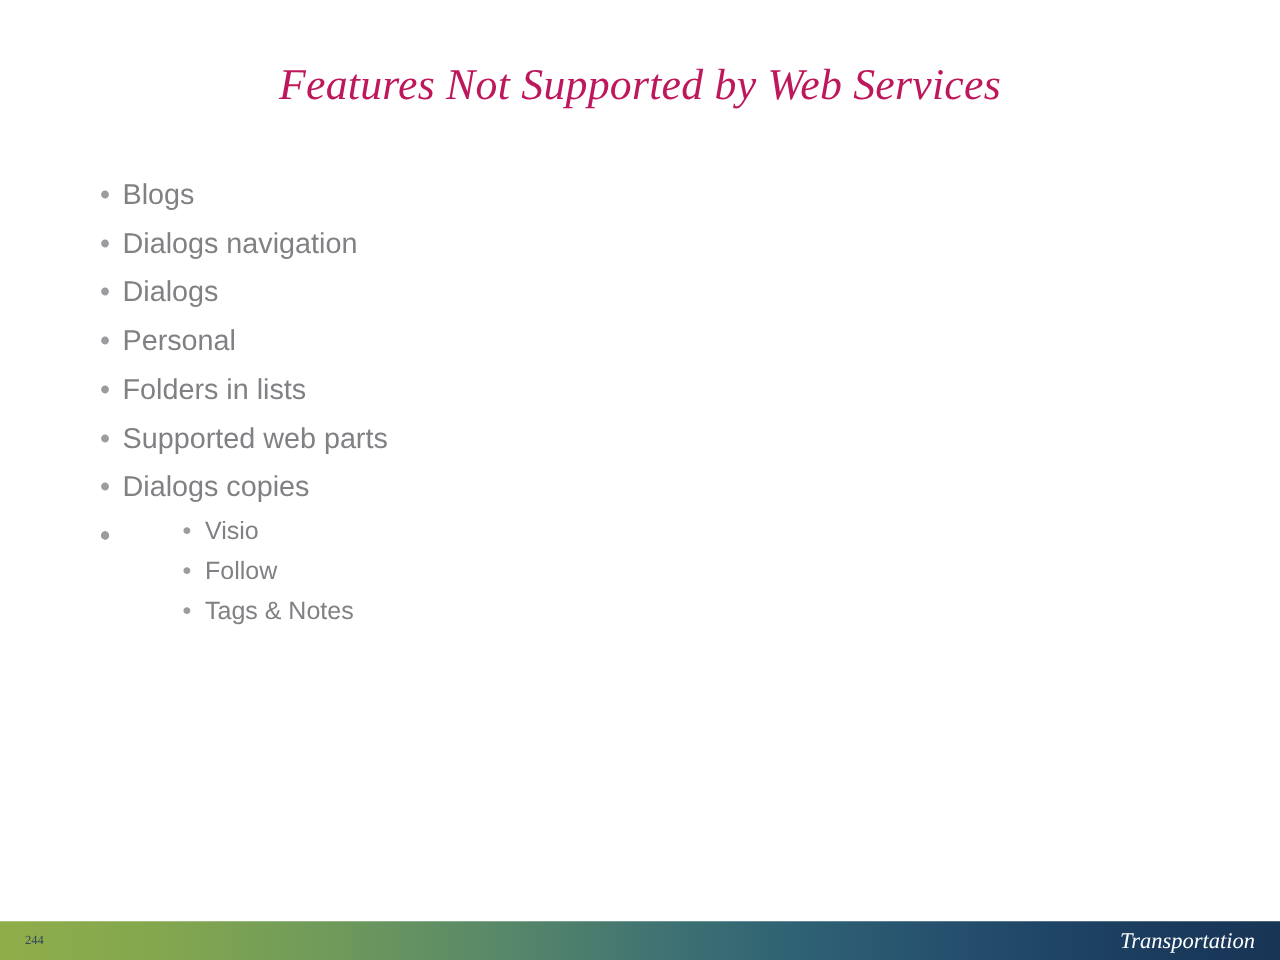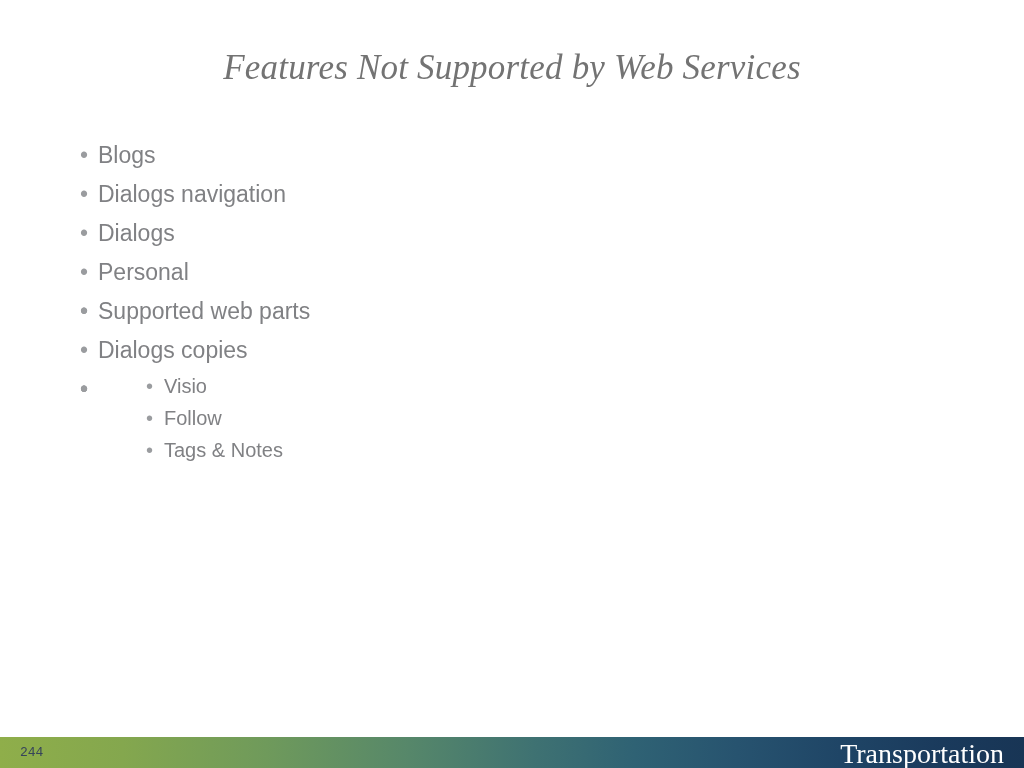--- a/index.html
+++ b/index.html
@@ -27,21 +27,21 @@
     position: absolute;
     left: 0;
     top: 46px;
     width: 1024px;
     text-align: center;
     font-family: "Liberation Serif", "DejaVu Serif", serif;
     font-style: italic;
     font-weight: 400;
     font-size: 35px;
     line-height: 44px;
-    color: #737373;
+    color: #be185d;
     letter-spacing: 0.2px;
     white-space: nowrap;
   }
 
   
   .body-area {
     position: absolute;
     left: 72px;
     top: 136px;
     width: 880px;
@@ -111,51 +111,52 @@
         #27536f 72%,
         #1f4566 82%,
         #1a3a5c 92%,
         #183555 100%);
   }
   .footer-page-number {
     position: absolute;
     left: 20px;
     top: 50%;
     transform: translateY(-50%);
-    font-family: Liberation Mono, monospace;
-    font-size: 13px;
+    font-family: Liberation Serif, serif;
+    font-size: 10px;
     line-height: 14px;
     color: #36435a;
   }
   .footer-label {
     position: absolute;
     right: 20px;
     top: 50%;
     transform: translateY(-50%);
     font-family: "Liberation Serif", "DejaVu Serif", serif;
-    font-size: 28px;
+    font-style: italic;
+    font-size: 18px;
     line-height: 23px;
     color: #ffffff;
     white-space: nowrap;
   }
 </style>
 </head>
 <body>
 
 <div class="slide">
 
   <div class="slide-title">Features Not Supported by Web Services</div>
 
   <div class="body-area">
     <ul class="lvl1" id="bullet-list">
         <li class="bullet1"><span class="marker">•</span><span>Blogs</span></li>
         <li class="bullet1"><span class="marker">•</span><span>Dialogs navigation</span></li>
         <li class="bullet1"><span class="marker">•</span><span>Dialogs</span></li>
         <li class="bullet1"><span class="marker">•</span><span>Personal</span></li>
-        <li class="bullet1"><span class="marker">•</span></li>
+        <li class="bullet1"><span class="marker">•</span><span>Folders in lists</span></li>
         <li class="bullet1"><span class="marker">•</span><span>Supported web parts</span></li>
         <li class="bullet1"><span class="marker">•</span><span>Dialogs copies</span></li>
         <li class="bullet1"><span class="marker">•</span></li>
         <li class="bullet1"><span class="marker">•</span></li>
         <li class="bullet1"><span class="marker">•</span><ul class="lvl2">
             <li class="bullet2"><span class="marker">•</span><span>Visio</span></li>
             <li class="bullet2"><span class="marker">•</span><span>Follow</span></li>
             <li class="bullet2"><span class="marker">•</span><span>Tags &amp; Notes</span></li>
           </ul></li>
       </ul>

